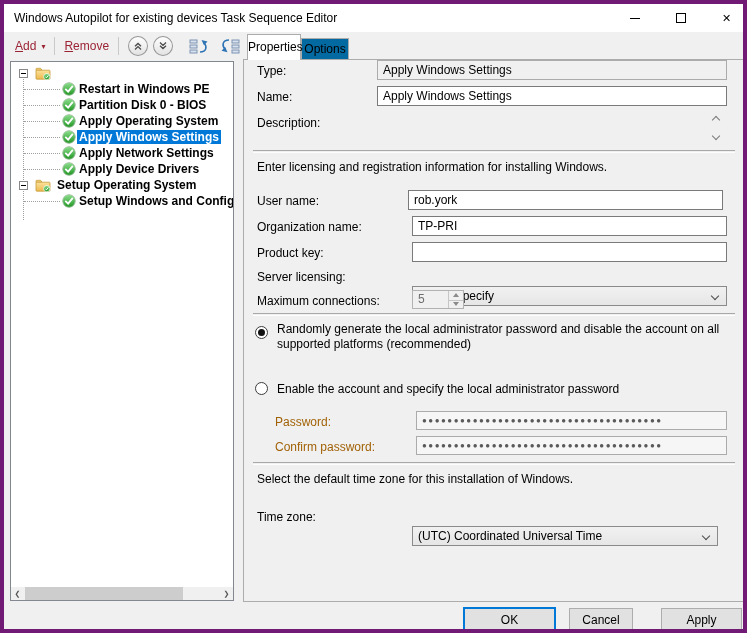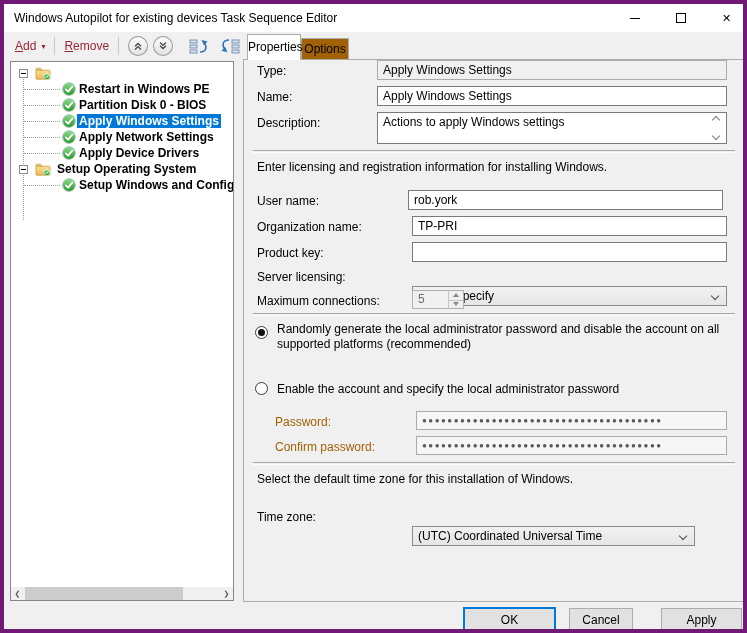--- a/index.html
+++ b/index.html
@@ -45,21 +45,21 @@
   .titem-row.selected .tlabel { background:#0078D7; color:#fff; }
   
   .hscroll { position:absolute; left:0; bottom:0; width:222px; height:13px; background:#F0F0F0; }
   .hs-arrow { position:absolute; top:0; width:13px; height:13px; display:flex; align-items:center; justify-content:center;
     font-size:7px; color:#555; }
   .hs-left { left:0; } .hs-right { right:0; }
   .hs-thumb { position:absolute; left:14px; top:0; width:158px; height:13px; background:#CDCDCD; }
   
   .tab { position:absolute; text-align:center; border:1px solid #ACACAC; border-bottom:none; }
   .tab-active { left:243px; top:30px; width:54px; height:26px; line-height:25px; background:#fff; z-index:3; }
-  .tab-inactive { left:297px; top:34px; width:48px; height:22px; line-height:21px; background:#a16207; z-index:1; }
+  .tab-inactive { left:297px; top:34px; width:48px; height:22px; line-height:21px; background:#0369a1; z-index:1; }
   .tabpage { position:absolute; left:239px; top:55px; width:501px; height:543px; background:#F0F0F0; border:1px solid #ACACAC; z-index:2; }
   
   .flabel { position:absolute; white-space:nowrap; z-index:4; }
   .gray { color:#a16207; }
   .tfield { position:absolute; height:20px; background:#fff; border:1px solid #7A7A7A;
     font:12px "Liberation Sans",sans-serif; padding:0 5px; z-index:4; line-height:18px; }
   .readonly { background:#F0F0F0; border-color:#ABABAB; }
   input.tfield { outline:none; }
   .descfield { height:32px; line-height:15px; padding-top:2px; padding-right:20px; overflow:hidden; }
   .desc-arrows { position:absolute; z-index:5; width:16px; display:flex; flex-direction:column; align-items:center; justify-content:space-between; }
@@ -180,20 +180,27 @@
         </svg>
         <span class="tlabel">Restart in Windows PE</span>
       </div>
       <div class="titem-row">
         <svg width="14" height="14" viewBox="0 0 14 14">
           <circle cx="7" cy="7" r="6.4" fill="url(#gGreen)" stroke="#AFC4AF" stroke-width="1"></circle>
           <path d="M3.8 7.4 L6.1 9.6 L10.4 4.4" stroke="#fff" stroke-width="1.9" fill="none" stroke-linecap="round"></path>
         </svg>
         <span class="tlabel">Partition Disk 0 - BIOS</span>
       </div>
+      <div class="titem-row">
+        <svg width="14" height="14" viewBox="0 0 14 14">
+          <circle cx="7" cy="7" r="6.4" fill="url(#gGreen)" stroke="#AFC4AF" stroke-width="1"></circle>
+          <path d="M3.8 7.4 L6.1 9.6 L10.4 4.4" stroke="#fff" stroke-width="1.9" fill="none" stroke-linecap="round"></path>
+        </svg>
+        <span class="tlabel">Apply Operating System</span>
+      </div>
       <div class="titem-row selected">
         <svg width="14" height="14" viewBox="0 0 14 14">
           <circle cx="7" cy="7" r="6.4" fill="url(#gGreen)" stroke="#AFC4AF" stroke-width="1"></circle>
           <path d="M3.8 7.4 L6.1 9.6 L10.4 4.4" stroke="#fff" stroke-width="1.9" fill="none" stroke-linecap="round"></path>
         </svg>
         <span class="tlabel">Apply Windows Settings</span>
       </div>
       <div class="titem-row">
         <svg width="14" height="14" viewBox="0 0 14 14">
           <circle cx="7" cy="7" r="6.4" fill="url(#gGreen)" stroke="#AFC4AF" stroke-width="1"></circle>
@@ -240,21 +247,20 @@
   <div class="tab tab-inactive">Options</div>
   <div class="tabpage"></div>
 
   <span class="flabel" style="left:253px; top:60px;">Type:</span>
   <div class="tfield readonly" style="left:373px; top:56px; width:350px;">Apply Windows Settings</div>
 
   <span class="flabel" style="left:253px; top:86px;">Name:</span>
   <input class="tfield" style="left: 373px; top: 82px; width: 350px;" value="Apply Windows Settings">
 
   <span class="flabel" style="left:253px; top:112px;">Description:</span>
-  <div class="tfield descfield" style="left:373px; top:108px; width:350px;">Actions to apply Windows settings</div>
   <div class="desc-arrows" style="left:704px; top:113px; height:22px;">
     <span class="chev chev-up"></span>
     <span class="chev chev-down"></span>
   </div>
 
   <div class="separator" style="top:146px;"></div>
 
   <span class="flabel" style="left:253px; top:156px;">Enter licensing and registration information for installing Windows.</span>
 
   <span class="flabel" style="left:253px; top:190px;">User name:</span>
@@ -297,21 +303,21 @@
   <div class="pwfield" style="left:412px; top:407px; width:311px;">●●●●●●●●●●●●●●●●●●●●●●●●●●●●●●●●●●●●●●</div>
 
   <span class="flabel gray" style="left:271px; top:436px;">Confirm password:</span>
   <div class="pwfield" style="left:412px; top:432px; width:311px;">●●●●●●●●●●●●●●●●●●●●●●●●●●●●●●●●●●●●●●</div>
 
   <div class="separator" style="top:458px;"></div>
 
   <span class="flabel" style="left:253px; top:468px;">Select the default time zone for this installation of Windows.</span>
 
   <span class="flabel" style="left:253px; top:506px;">Time zone:</span>
-  <div class="combo" style="left:408px; top:502px; width:283px;">
+  <div class="combo" style="left:408px; top:502px; width:306px;">
     <span>(UTC) Coordinated Universal Time</span>
     <span class="chev chev-down"></span>
   </div>
 
   <div class="pushbtn okbtn">OK</div>
   <div class="pushbtn cancelbtn">Cancel</div>
   <div class="pushbtn applybtn">Apply</div>
 
 </div>
 

